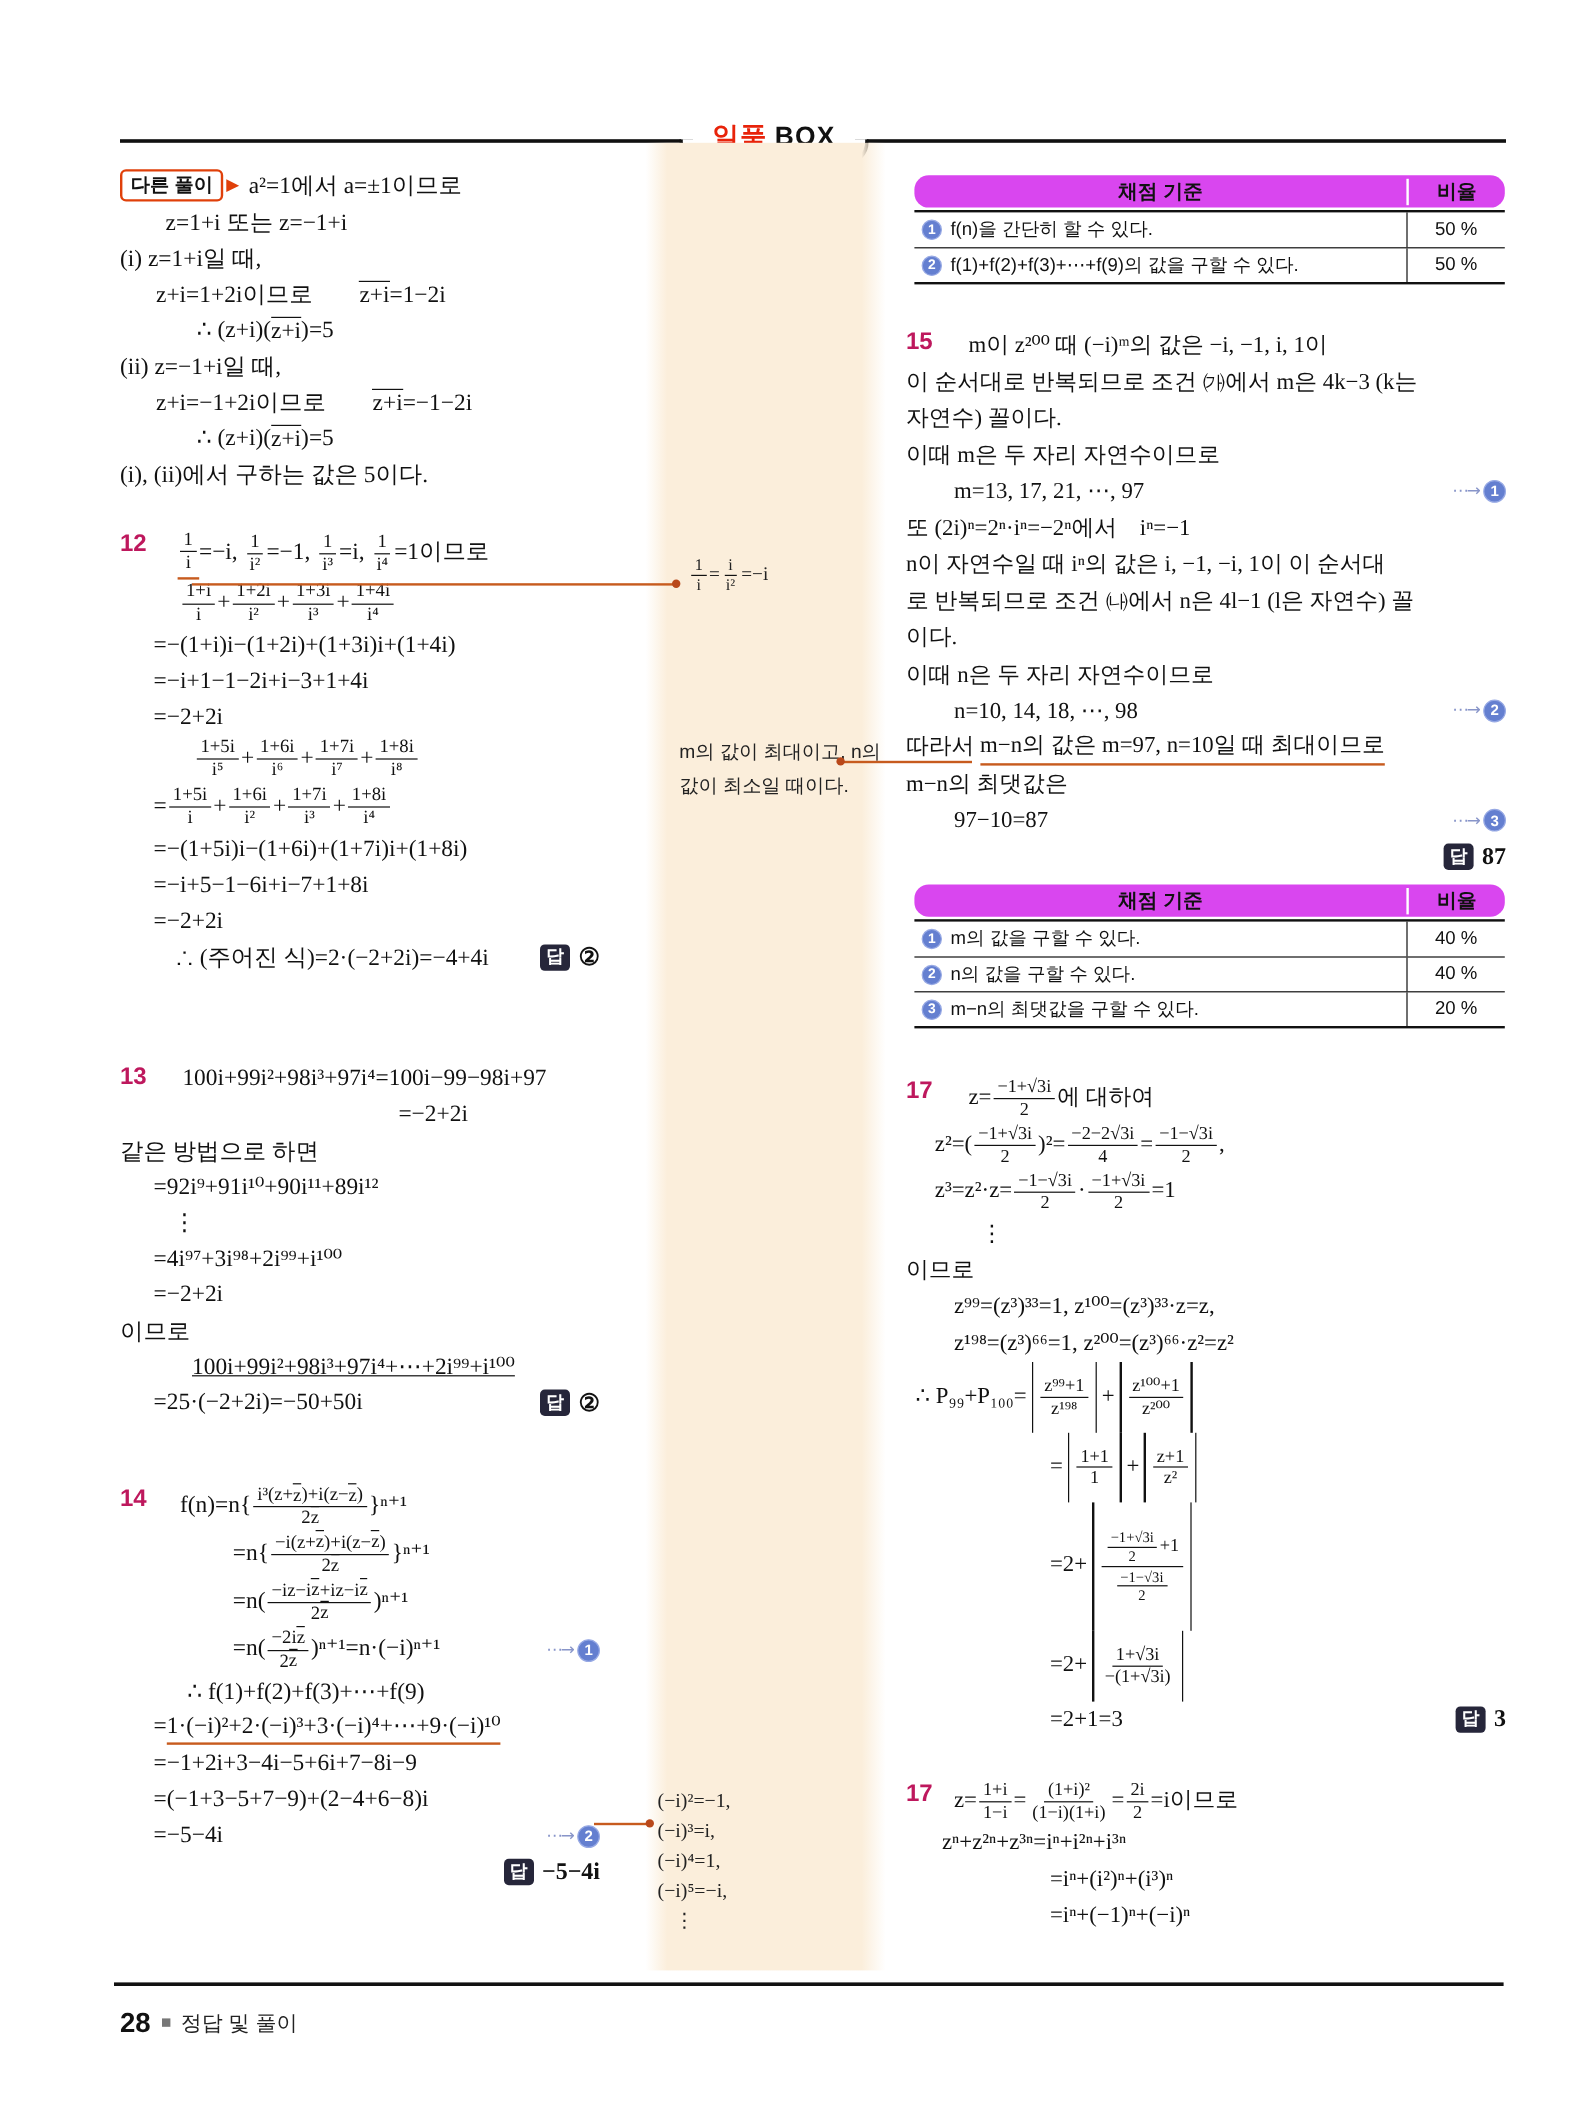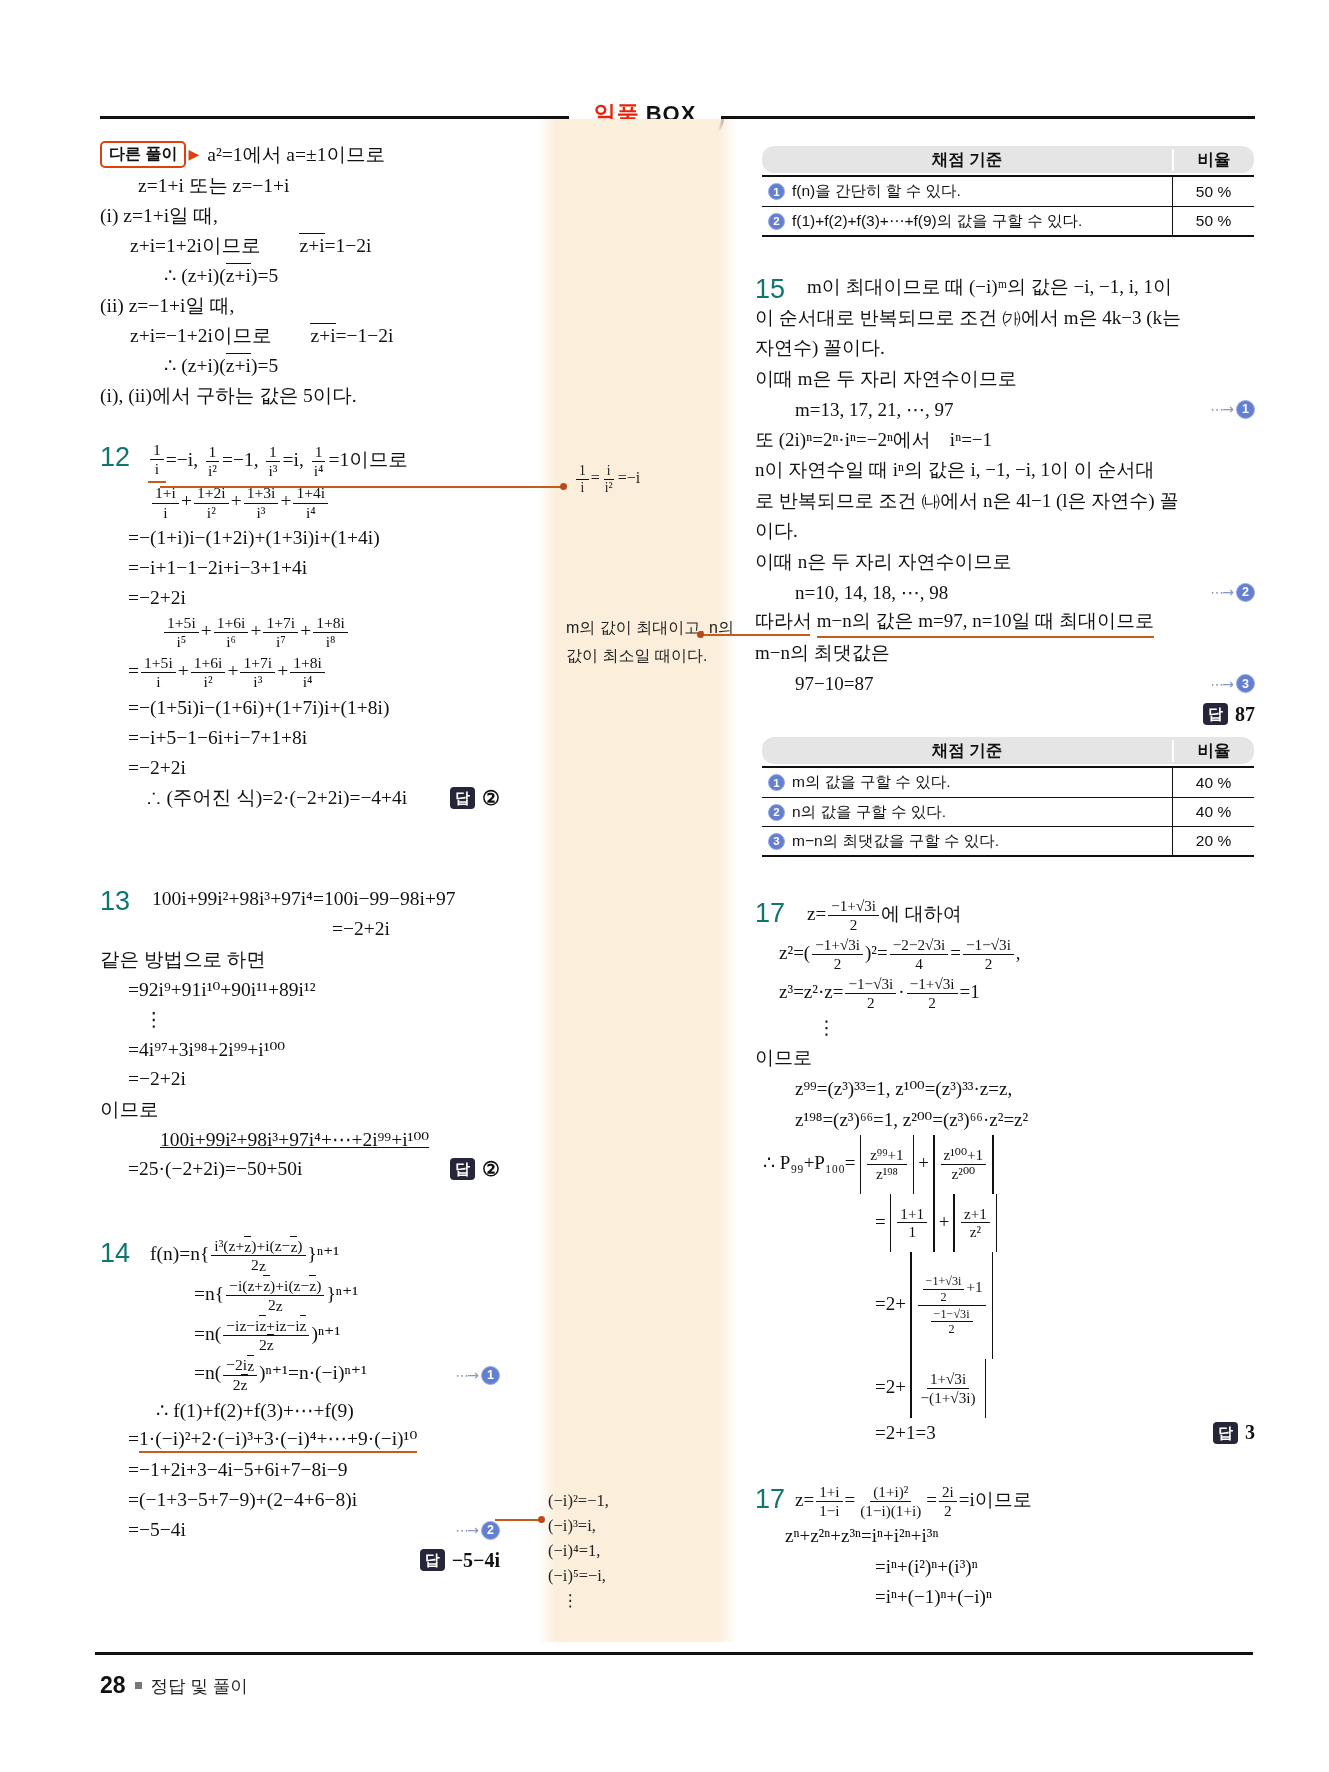--- a/index.html
+++ b/index.html
@@ -27,42 +27,42 @@
   .rcol .ml{font-size:19px;min-height:30.5px;}
   .mbody{white-space:pre-wrap;}
   .frac{display:inline-flex;flex-direction:column;align-items:center;vertical-align:middle;margin:1px 2px;}
   .fnum,.fden{font-size:0.8em;line-height:1.18;padding:0 3px;}
   .fnum{border-bottom:1.5px solid #111;}
   .ovl{border-top:1.5px solid #111;padding-top:0.5px;}
   .oul{display:inline-block;border-bottom:2.2px solid #c75b1e;padding-bottom:1.5px;vertical-align:middle;}
   .vbar{display:inline-block;width:1.6px;height:3.1em;background:#111;vertical-align:middle;margin:0 4px;}
   .ml.tall .vbar{height:5.6em;}
   .pno{position:absolute;left:0;top:2px;font-family:"Liberation Sans","DejaVu Sans",sans-serif;
-       font-weight:400;font-size:27px;color:#0f766e;}
+       font-weight:700;font-size:20px;color:#be185d;}
   .lead{margin-left:auto;display:inline-flex;align-items:center;gap:4px;padding-left:8px;}
   .dots{color:#8895c9;font-size:14px;letter-spacing:-2px;font-family:"DejaVu Sans",sans-serif;}
   .cnum{width:19px;height:19px;border-radius:50%;background:#647fd0;border:1.5px solid #97a9e4;color:#fff;
         font-family:"Liberation Sans",sans-serif;font-size:12.5px;font-weight:bold;
         display:inline-flex;align-items:center;justify-content:center;flex:none;}
   .cnum.small{width:17px;height:17px;font-size:11.5px;}
   .answrap{margin-left:auto;display:inline-flex;align-items:center;gap:7px;padding-left:10px;}
   .ansbox{background:#26263a;color:#fff;border-radius:4px;padding:0 5px;height:22px;line-height:22px;
           font-family:"Liberation Sans",sans-serif;font-size:15px;font-weight:bold;}
   .ansval{font-weight:bold;font-size:20px;white-space:pre;}
   .ans-line{justify-content:flex-end;}
 
   
   #alt-intro{display:flex;align-items:center;min-height:32px;font-size:19.5px;}
   .altlabel{font-family:"Liberation Sans",sans-serif;font-weight:bold;font-size:16px;color:#111;
             border:2px solid #e0400a;border-radius:5px;padding:1px 7px;background:#fff;flex:none;}
   .altarrow{color:#e0400a;font-size:14px;margin:0 8px 0 2px;flex:none;}
 
   
   .gtable{position:absolute;width:492px;font-family:"Liberation Sans","DejaVu Sans",sans-serif;}
-  .gt-head{display:flex;background:#e5e5e5;border-radius:12px;height:27px;align-items:center;
+  .gt-head{display:flex;background:#d946ef;border-radius:12px;height:27px;align-items:center;
            font-weight:bold;font-size:16.5px;}
   .gt-h1{flex:1;text-align:center;}
   .gt-h2{width:82px;text-align:center;border-left:2px solid #fff;}
   .gt-body{border-top:2.2px solid #111;border-bottom:2.5px solid #111;margin-top:2px;}
   .gt-row{display:flex;align-items:stretch;min-height:29px;font-size:15.5px;}
   .gt-row + .gt-row{border-top:1.3px solid #111;}
   .gt-c1{flex:1;display:flex;align-items:center;gap:7px;padding:2px 2px 2px 6px;}
   .gt-c2{width:82px;border-left:1.6px solid #111;display:flex;align-items:center;justify-content:center;}
 
   
@@ -307,21 +307,21 @@
           <span class="gt-c1"><span class="cnum small">2</span>f(1)+f(2)+f(3)+⋯+f(9)의 값을 구할 수 있다.</span>
           <span class="gt-c2">50 %</span>
         </div>
       </div>
     </div>
 
   <section class="block rcol" style="left:755px;top:272px;width:500px;">
     <span class="pno">15</span>
     <div>
         <div class="ml" style="padding-left: 52px;">
-          <span class="mbody">m이 최대이므로 때 (−i)ᵐ의 값은 −i, −1, i, 1이</span>
+          <span class="mbody">m이 z²⁰⁰ 때 (−i)ᵐ의 값은 −i, −1, i, 1이</span>
         </div>
         <div class="ml">
           <span class="mbody">이 순서대로 반복되므로 조건 ㈎에서 m은 4k−3 (k는</span>
         </div>
         <div class="ml">
           <span class="mbody">자연수) 꼴이다.</span>
         </div>
         <div class="ml">
           <span class="mbody">이때 m은 두 자리 자연수이므로</span>
         </div>

